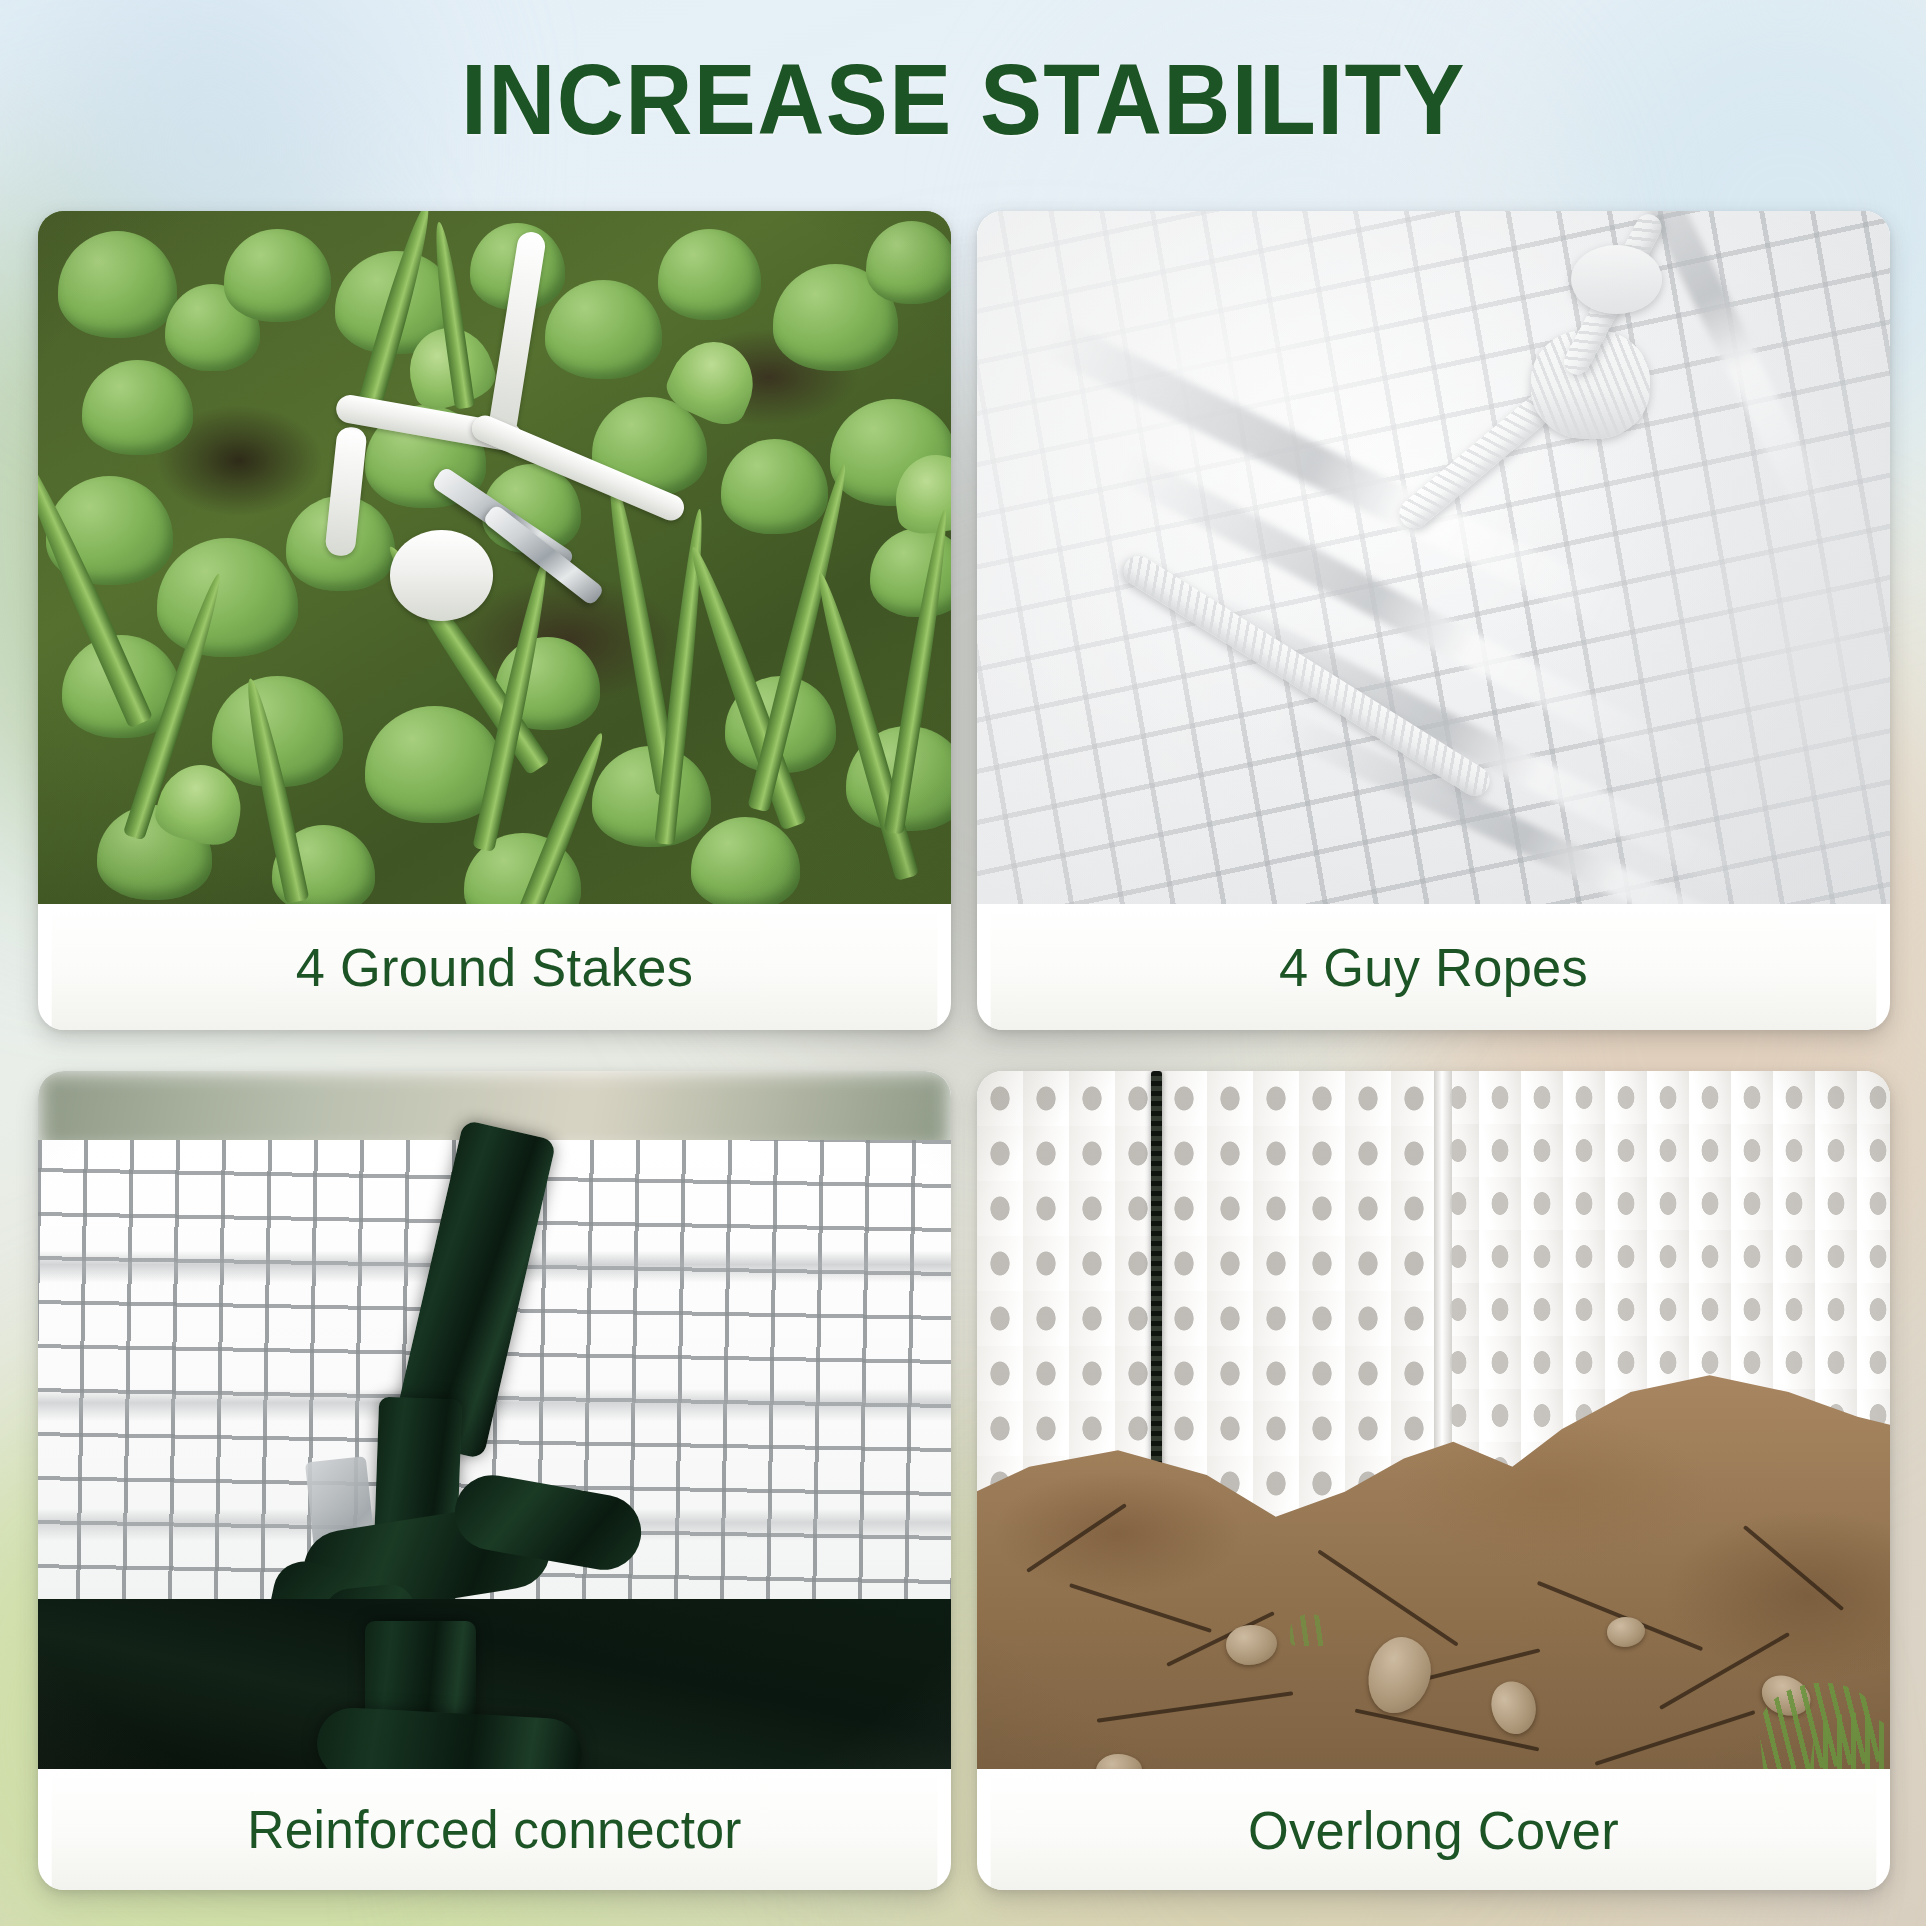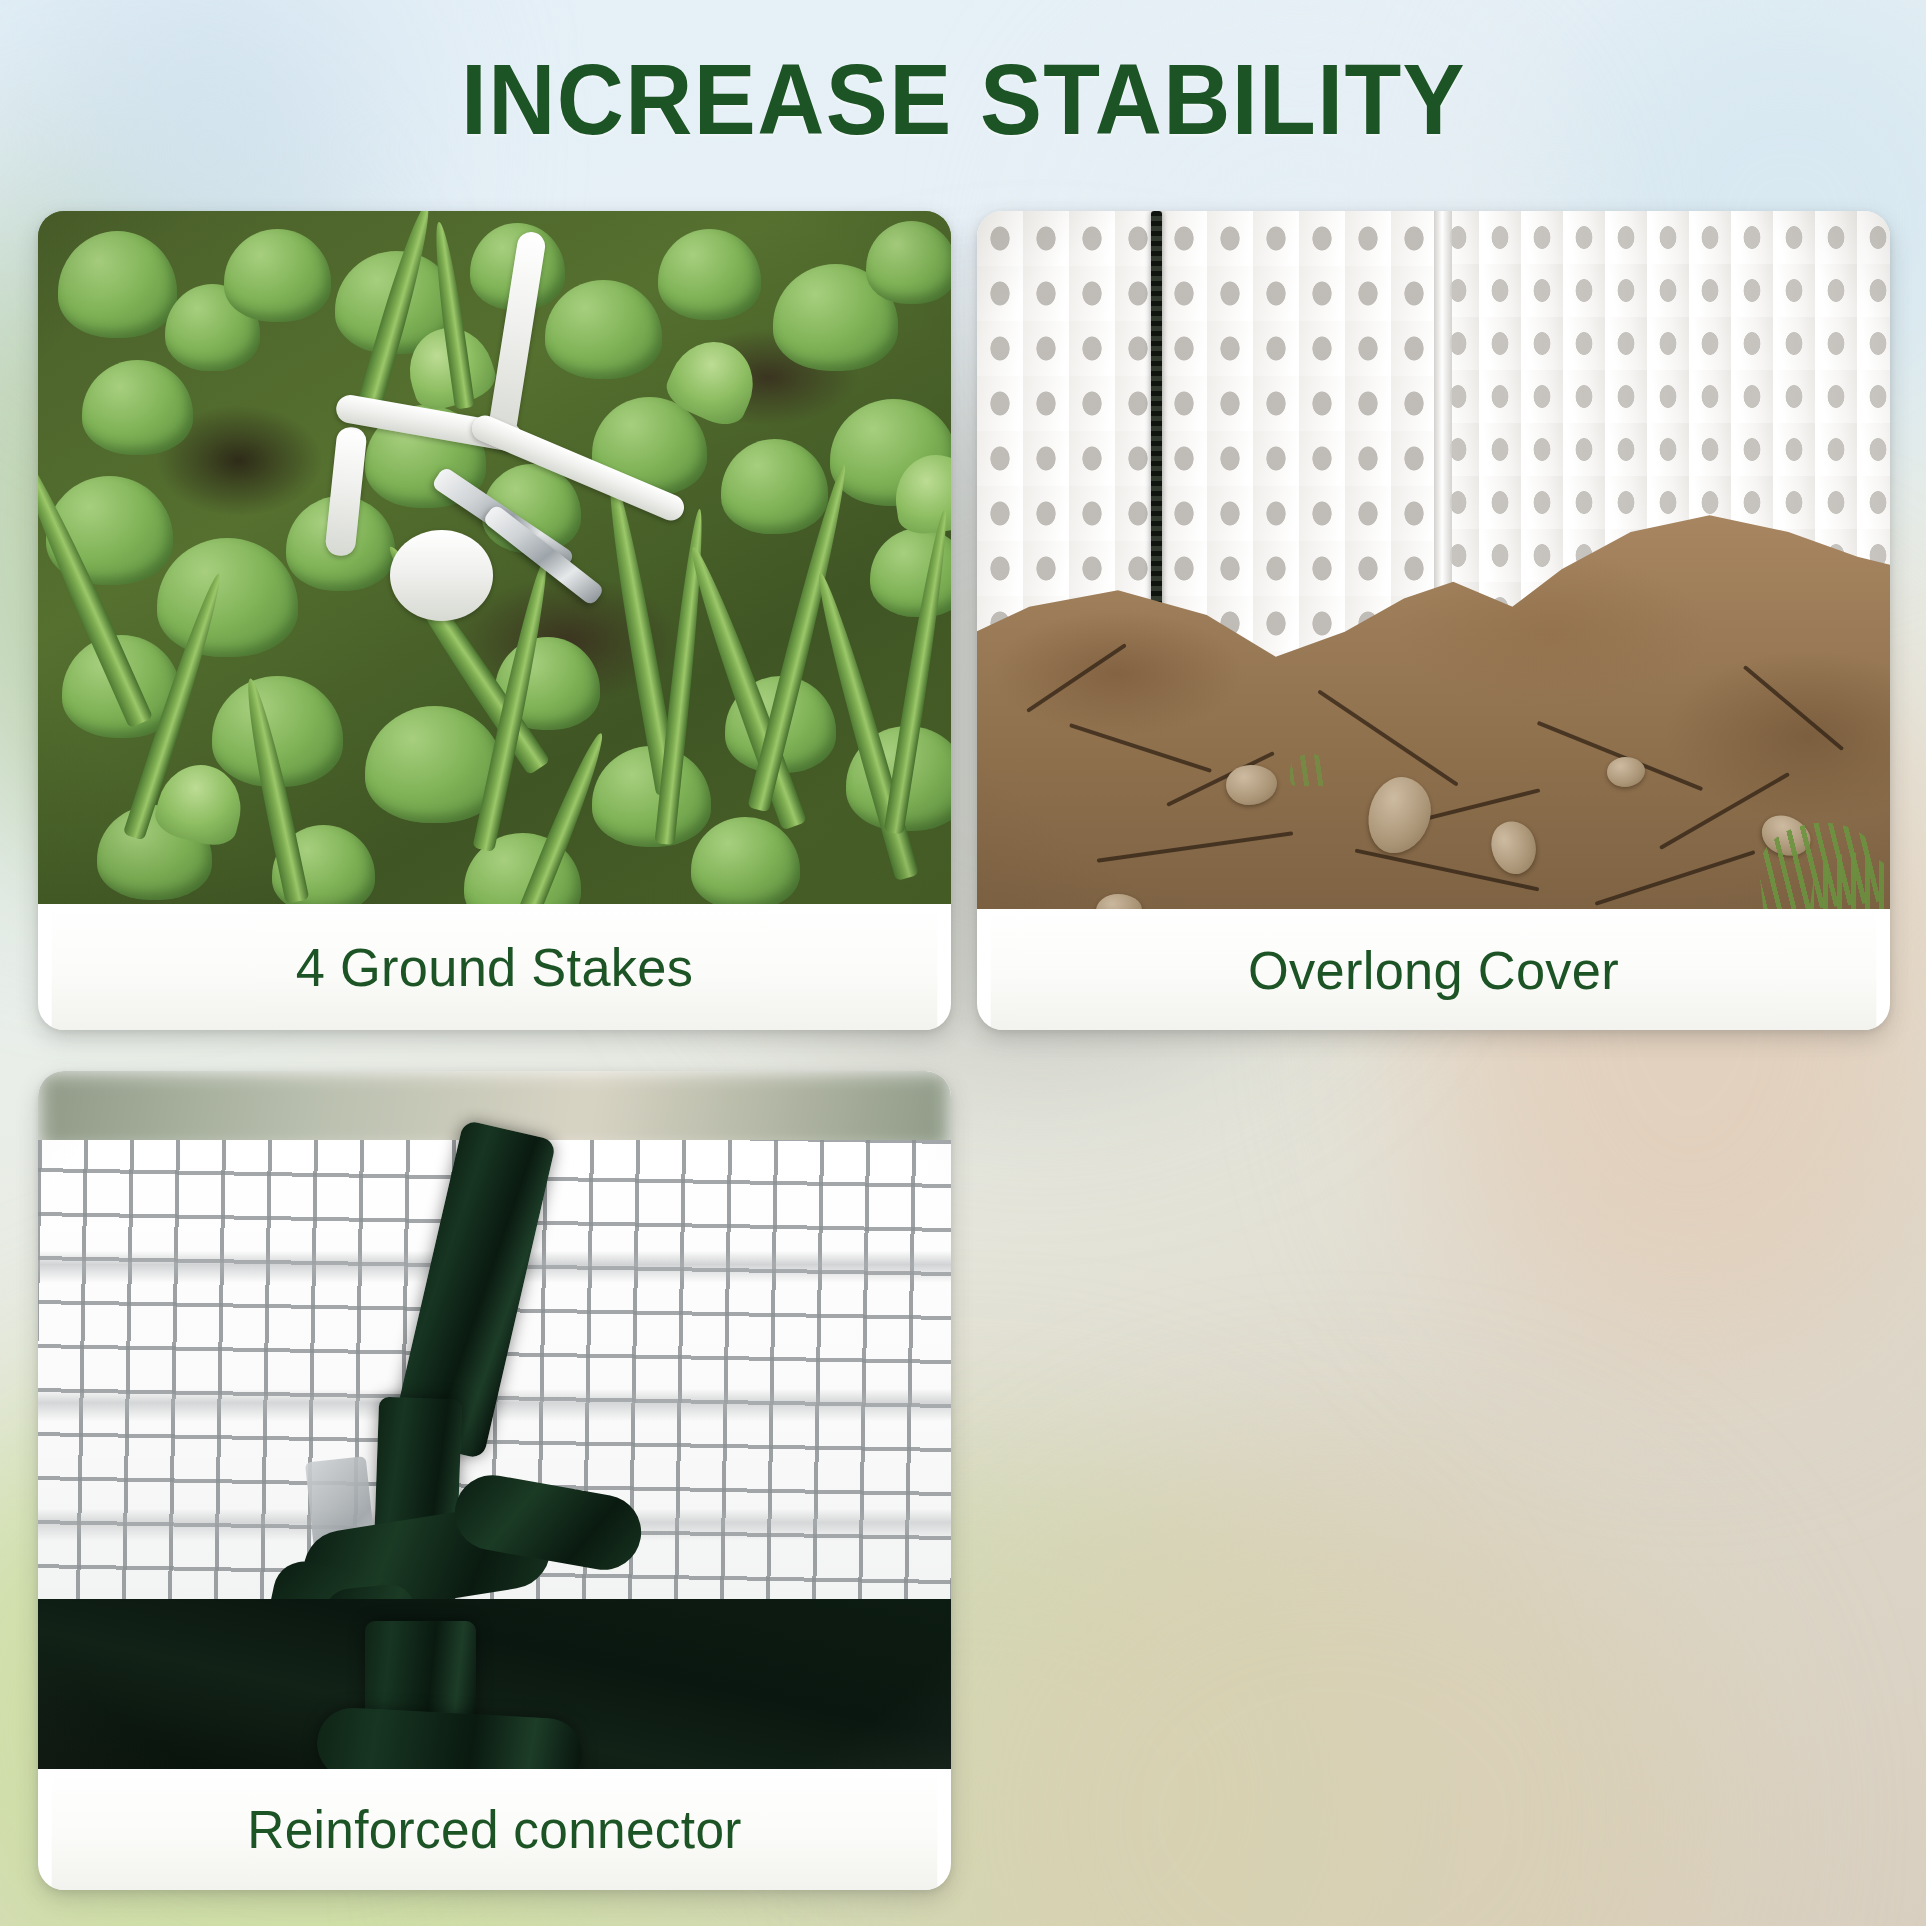--- a/index.html
+++ b/index.html
@@ -326,20 +326,64 @@
       <div class="rope" style="left:352px; top:319px; width:103px; height:91px; border-radius:50%;"></div>
       <div class="rope" style="left:426px; top:244px; width:228px; height:26px; transform:rotate(23deg);"></div>
       <div class="stake" style="left:386px; top:297px; width:158px; height:24px; transform:rotate(34deg);"></div>
       <div class="stake" style="left:436px; top:333px; width:139px; height:22px; transform:rotate(38deg);"></div>
 
       <div class="blurframe" style="background:radial-gradient(ellipse 891px 693px at 50% 45%, rgba(0,0,0,0) 55%, rgba(20,35,12,.28) 100%);"></div>
     </div>
     <div class="caption">4 Ground Stakes</div>
   </div>
 
+  <div class="card">
+    <div class="photo tall p2">
+      <div class="meshA"></div>
+      <div class="sheen"></div>
+
+      <div class="fold" style="left:40px;  top:248px; width:653px; height:40px; transform:rotate(26deg);"></div>
+      <div class="fold" style="left:109px; top:386px; width:634px; height:34px; transform:rotate(28deg);"></div>
+      <div class="fold" style="left:188px; top:515px; width:614px; height:32px; transform:rotate(27deg);"></div>
+      <div class="fold" style="left:277px; top:624px; width:594px; height:30px; transform:rotate(25deg);"></div>
+      <div class="fold" style="left:515px; top:89px;  width:455px; height:34px; transform:rotate(64deg);"></div>
+
+      <div class="grope" style="left:149px; top:337px; width:426px; height:30px; transform:rotate(32deg); transform-origin:left center;"></div>
+      <div class="grope" style="left:426px; top:297px; width:257px; height:30px; transform:rotate(-40deg); transform-origin:left center;"></div>
+      <div class="grope" style="left:554px; top:119px; width:119px; height:109px; border-radius:46%;"></div>
+      <div class="grope" style="left:594px; top:149px; width:178px; height:26px; transform:rotate(-62deg); transform-origin:left center;"></div>
+      <div class="grope" style="left:594px; top:34px; width:91px; height:69px; border-radius:50%; background:linear-gradient(180deg,#fff,#dfe1e2);"></div>
+
+      <div class="blurframe" style="background:radial-gradient(ellipse 851px 653px at 46% 40%, rgba(255,255,255,.35) 0%, rgba(190,193,196,.35) 100%);"></div>
+    </div>
+    <div class="caption">4 Guy Ropes</div>
+  </div>
+
+  <div class="card">
+    <div class="photo tall2 p3">
+      <div class="top-blur"></div>
+      <div class="meshB"></div>
+
+      <div class="pole" style="left:388px; top:55px; width:95px; height:327px; border-radius:14px; transform:rotate(13deg);"></div>
+      <div class="pole" style="left:335px; top:327px; width:83px; height:356px; border-radius:10px; transform:rotate(2deg);"></div>
+      <div class="clip" style="left:273px; top:388px; width:61px; height:119px; transform:rotate(-6deg);"></div>
+
+      <div class="strap" style="left:265px; top:446px; width:248px; height:85px; transform:rotate(-9deg); border-radius:40px;"></div>
+      <div class="strap" style="left:416px; top:414px; width:188px; height:75px; transform:rotate(10deg); border-radius:38px;"></div>
+      <div class="strap" style="left:210px; top:495px; width:127px; height:297px; transform:rotate(12deg); border-radius:30px;"></div>
+      <div class="strap" style="left:297px; top:515px; width:91px; height:257px; transform:rotate(-6deg); border-radius:26px;"></div>
+
+      <div class="railbar"></div>
+      <div class="pole" style="left:327px; top:550px; width:111px; height:125px; border-radius:10px 10px 30px 30px;"></div>
+      <div class="pole" style="left:279px; top:642px; width:265px; height:71px; border-radius:40px; transform:rotate(3deg);"></div>
+
+      <div class="blurframe" style="background:radial-gradient(ellipse 871px 673px at 50% 50%, rgba(255,255,255,0) 62%, rgba(150,152,150,.22) 100%);"></div>
+    </div>
+    <div class="caption sm">Reinforced connector</div>
+  </div>
 
   <div class="card">
     <div class="photo tall2 p4">
       <div class="coverL"></div>
       <div class="coverR"></div>
       <div class="cornerEdge"></div>
       <div class="zipper" style="left:174px; height:465px;"></div>
 
       <div class="soilmass" style="height:416px; clip-path:polygon(0% 34%, 9% 24%, 18% 20%, 27% 26%, 34% 36%, 41% 30%, 47% 22%, 52% 18%, 58% 24%, 63% 15%, 70% 6%, 78% 2%, 86% 6%, 93% 12%, 100% 16%, 100% 100%, 0% 100%);"></div>
 
@@ -364,37 +408,14 @@
 
       <div class="grasspatch" style="left:782px; top:612px; width:119px; height:85px; transform:rotate(-6deg);"></div>
       <div class="grasspatch" style="left:836px; top:642px; width:85px; height:69px; transform:rotate(8deg);"></div>
       <div class="grasspatch" style="left:313px; top:543px; width:40px; height:32px; opacity:.7;"></div>
 
       <div class="blurframe" style="background:radial-gradient(ellipse 871px 673px at 50% 48%, rgba(0,0,0,0) 60%, rgba(70,55,35,.2) 100%);"></div>
     </div>
     <div class="caption">Overlong Cover</div>
   </div>
 
-  <div class="card">
-    <div class="photo tall2 p3">
-      <div class="top-blur"></div>
-      <div class="meshB"></div>
-
-      <div class="pole" style="left:388px; top:55px; width:95px; height:327px; border-radius:14px; transform:rotate(13deg);"></div>
-      <div class="pole" style="left:335px; top:327px; width:83px; height:356px; border-radius:10px; transform:rotate(2deg);"></div>
-      <div class="clip" style="left:273px; top:388px; width:61px; height:119px; transform:rotate(-6deg);"></div>
-
-      <div class="strap" style="left:265px; top:446px; width:248px; height:85px; transform:rotate(-9deg); border-radius:40px;"></div>
-      <div class="strap" style="left:416px; top:414px; width:188px; height:75px; transform:rotate(10deg); border-radius:38px;"></div>
-      <div class="strap" style="left:210px; top:495px; width:127px; height:297px; transform:rotate(12deg); border-radius:30px;"></div>
-      <div class="strap" style="left:297px; top:515px; width:91px; height:257px; transform:rotate(-6deg); border-radius:26px;"></div>
-
-      <div class="railbar"></div>
-      <div class="pole" style="left:327px; top:550px; width:111px; height:125px; border-radius:10px 10px 30px 30px;"></div>
-      <div class="pole" style="left:279px; top:642px; width:265px; height:71px; border-radius:40px; transform:rotate(3deg);"></div>
-
-      <div class="blurframe" style="background:radial-gradient(ellipse 871px 673px at 50% 50%, rgba(255,255,255,0) 62%, rgba(150,152,150,.22) 100%);"></div>
-    </div>
-    <div class="caption sm">Reinforced connector</div>
-  </div>
-
 </div>
 
 
 </body></html>

